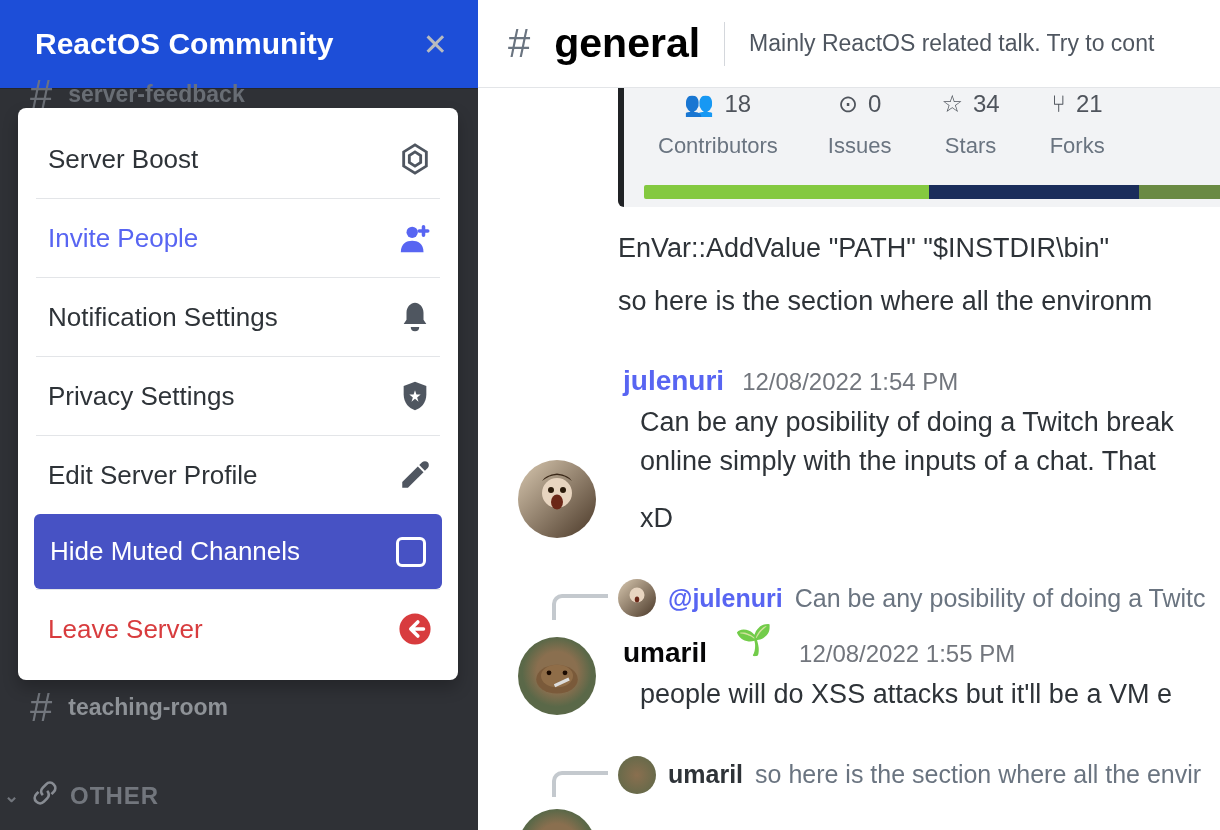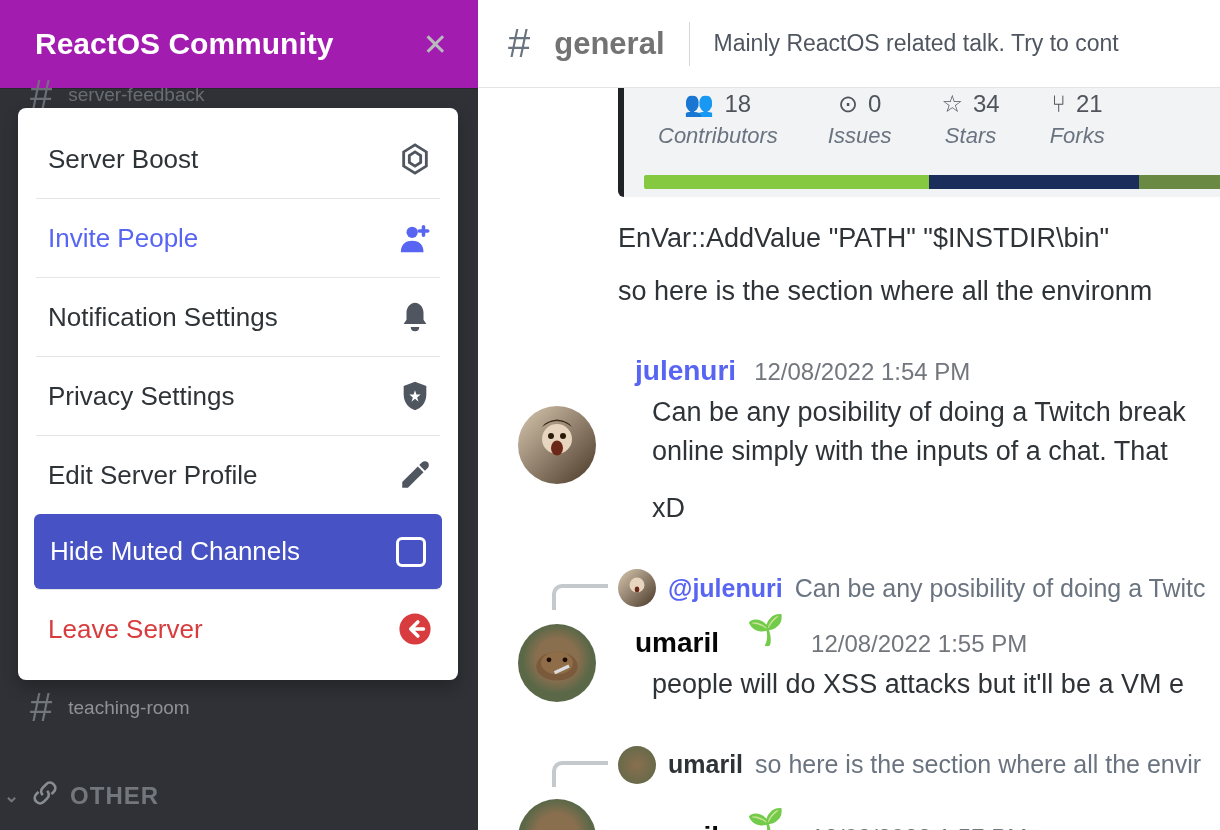--- a/index.html
+++ b/index.html
@@ -19,21 +19,21 @@
       flex-direction: column;
       position: relative;
       flex-shrink: 0;
     }
     .server-header {
       height: 88px;
       display: flex;
       align-items: center;
       justify-content: space-between;
       padding: 0 30px 0 35px;
-      background: #a21caf;
+      background: #1d4ed8;
       box-shadow: 0 1px 0 rgba(0,0,0,0.2);
     }
     .server-name {
       color: #fff;
       font-size: 30px;
       font-weight: 700;
     }
     .close-x {
       color: #b9bbbe;
       font-size: 30px;
@@ -46,22 +46,22 @@
       padding: 0 30px;
       color: #8e9297;
       gap: 16px;
     }
     .channel-hash {
       font-size: 40px;
       font-weight: 400;
       color: #72767d;
     }
     .channel-name {
-      font-size: 19px;
-      font-weight: 400;
+      font-size: 23px;
+      font-weight: 700;
     }
     .channel-behind {
       position: absolute;
       top: 72px;
       opacity: 0.9;
       color:#6f747b;
     }
     .dropdown {
       position: absolute;
       top: 108px;
@@ -133,21 +133,21 @@
     .topbar {
       height: 88px;
       display: flex;
       align-items: center;
       padding: 0 30px;
       border-bottom: 1px solid #e3e5e8;
       gap: 24px;
       white-space: nowrap;
     }
     .topbar-hash { font-size: 40px; color: #6a7480; font-weight: 400; }
-    .topbar-name { font-size: 31px; font-weight: 700; color: #737373; }
+    .topbar-name { font-size: 41px; font-weight: 700; color: #000000; }
     .topbar-sep { width: 1px; height: 44px; background: #d4d7dc; }
     .topbar-topic { font-size: 23px; color: #4f5660; }
     .chat {
       flex: 1;
       padding: 0 0 0 40px;
       overflow: hidden;
     }
     .embed {
       margin-left: 100px;
       margin-top: -8px;
@@ -162,42 +162,42 @@
       gap: 50px;
       padding: 0 14px;
     }
     .stat {
       display: flex;
       flex-direction: column;
       align-items: center;
       color: #4f5660;
     }
     .stat-top { display: flex; align-items: center; gap: 10px; font-size: 24px; color: #4f545c; }
-    .stat-label { font-size: 22px; color: #6a7480; margin-top: 5px; font-style: italic; }
+    .stat-label { font-size: 22px; color: #6a7480; margin-top: 15px; }
     .lang-bar { height: 14px; margin-top: 26px; display: flex; border-radius: 2px; overflow: hidden; }
     .lb1 { background: #84c940; width: 45%; }
     .lb2 { background: #1b2d5b; width: 33%; }
     .lb3 { background: #6a8a43; width: 16%; }
     .code-line {
       margin-left: 100px;
       margin-top: 26px;
       font-size: 27px;
       color: #2e3338;
     }
     .text-line {
       margin-left: 100px;
       margin-top: 22px;
       font-size: 27px;
       color: #2e3338;
     }
     .msg {
       display: flex;
-      gap: 39px;
+      gap: 27px;
       margin-top: 48px;
-      align-items: center;
+      align-items: flex-end;
     }
     .avatar {
       width: 78px;
       height: 78px;
       border-radius: 50%;
       background: #999;
       flex-shrink: 0;
       margin-top: 6px;
       overflow: hidden;
       display:flex;

